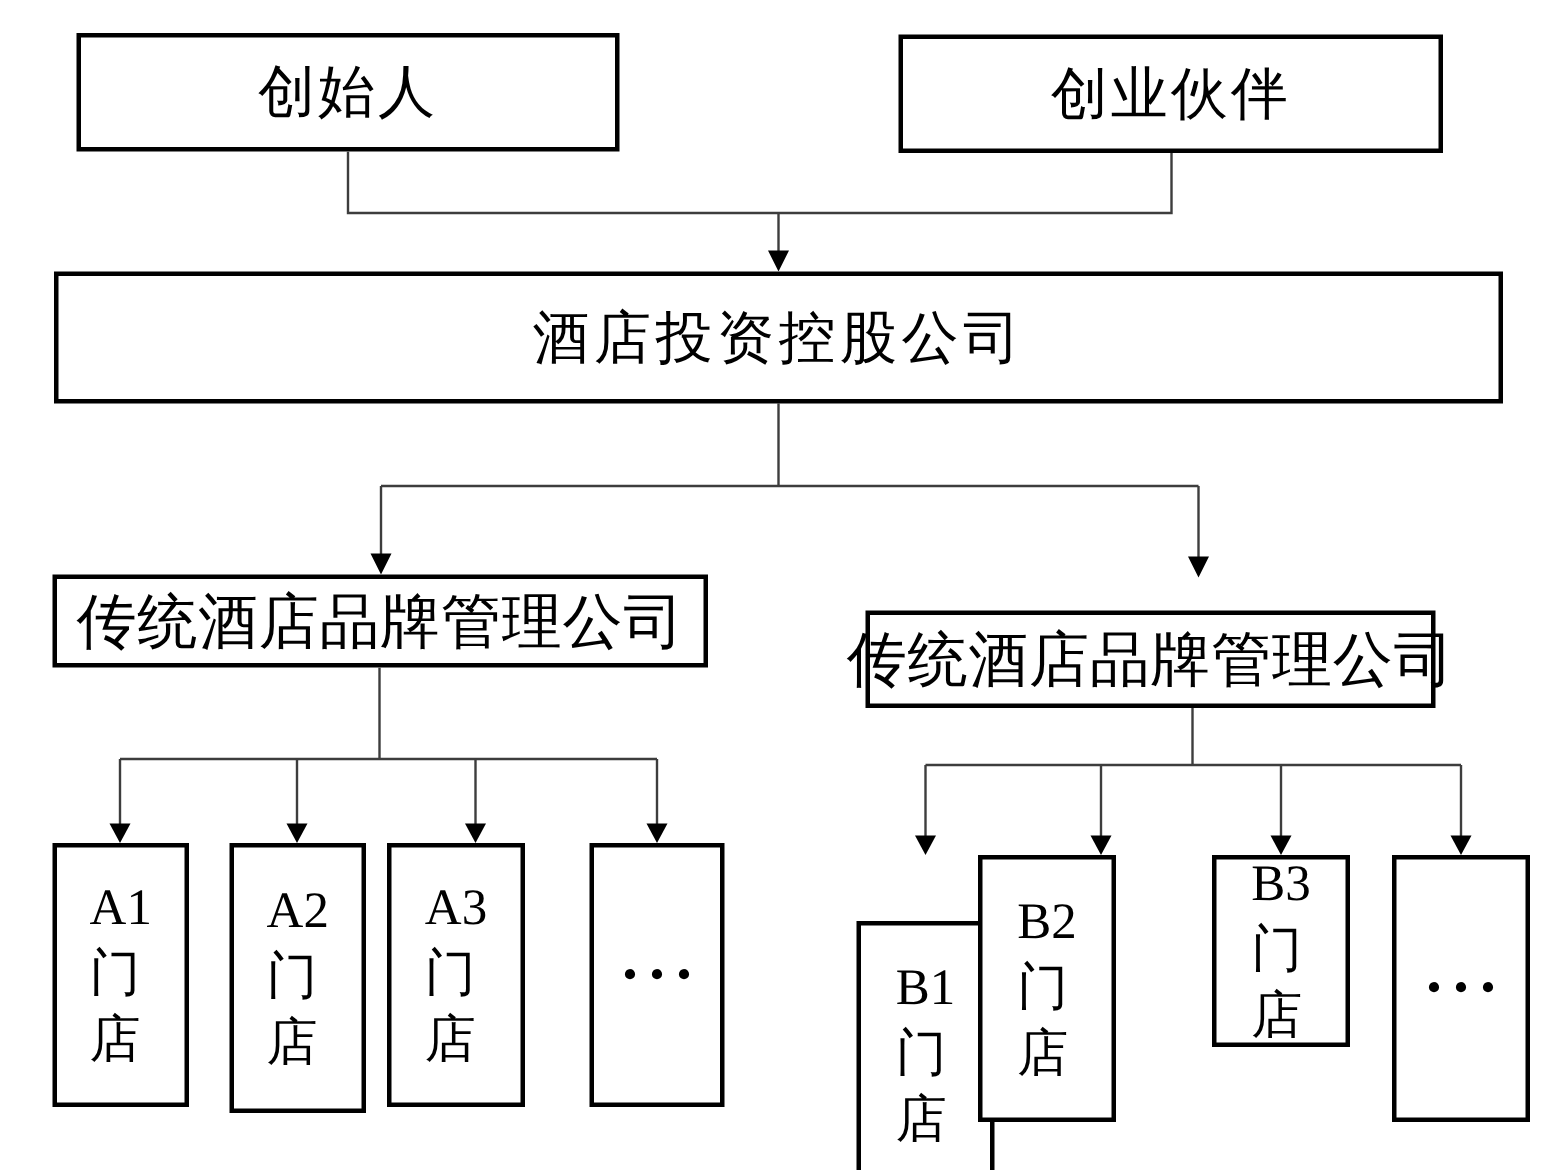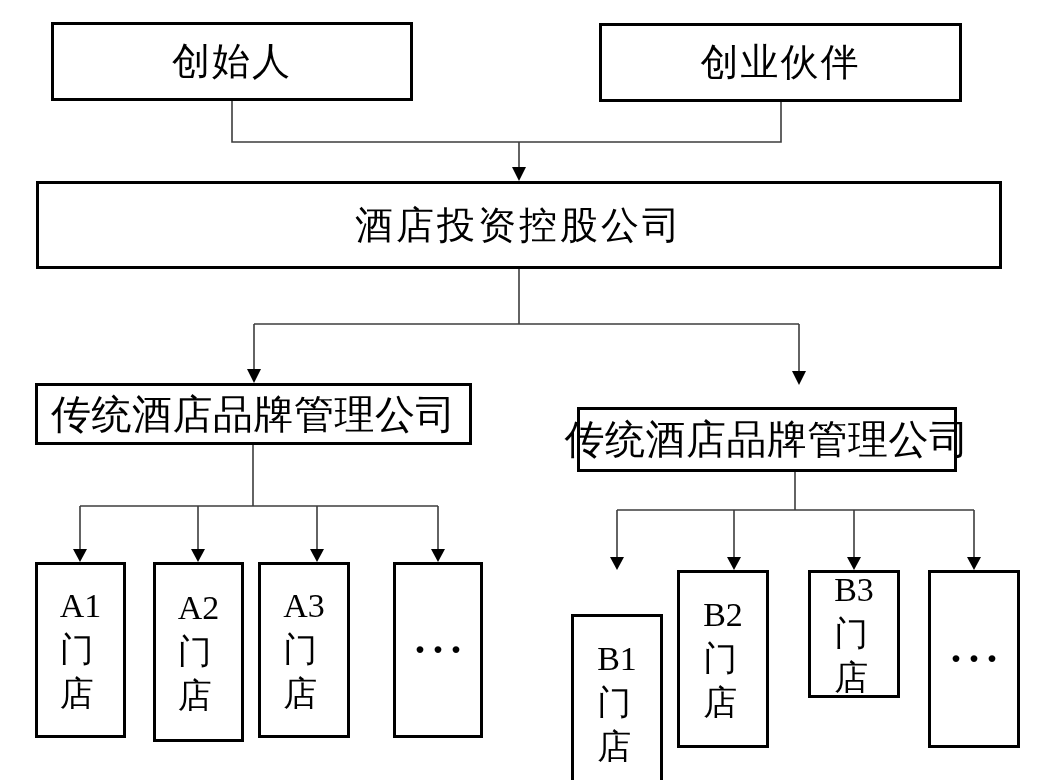--- a/index.html
+++ b/index.html
@@ -133,21 +133,21 @@
   </div>
   <div class="box leaf" style="left:393px; top:562px; width:90px; height:176px;">
     <span class="lbl dots">···</span>
   </div>
 
   <div class="box leaf" style="left:571px; top:570px; width:92px; height:178px;margin-top:44px;">
     <span class="lbl">B1
 门
 店</span>
   </div>
-  <div class="box leaf" style="left:677px; top:570px; width:92px; height:178px;">
+  <div class="box leaf" style="left:652px; top:570px; width:92px; height:178px;">
     <span class="lbl">B2
 门
 店</span>
   </div>
   <div class="box leaf" style="left:808px; top:570px; width:92px; height:128px;">
     <span class="lbl">B3
 门
 店</span>
   </div>
   <div class="box leaf" style="left:928px; top:570px; width:92px; height:178px;">

